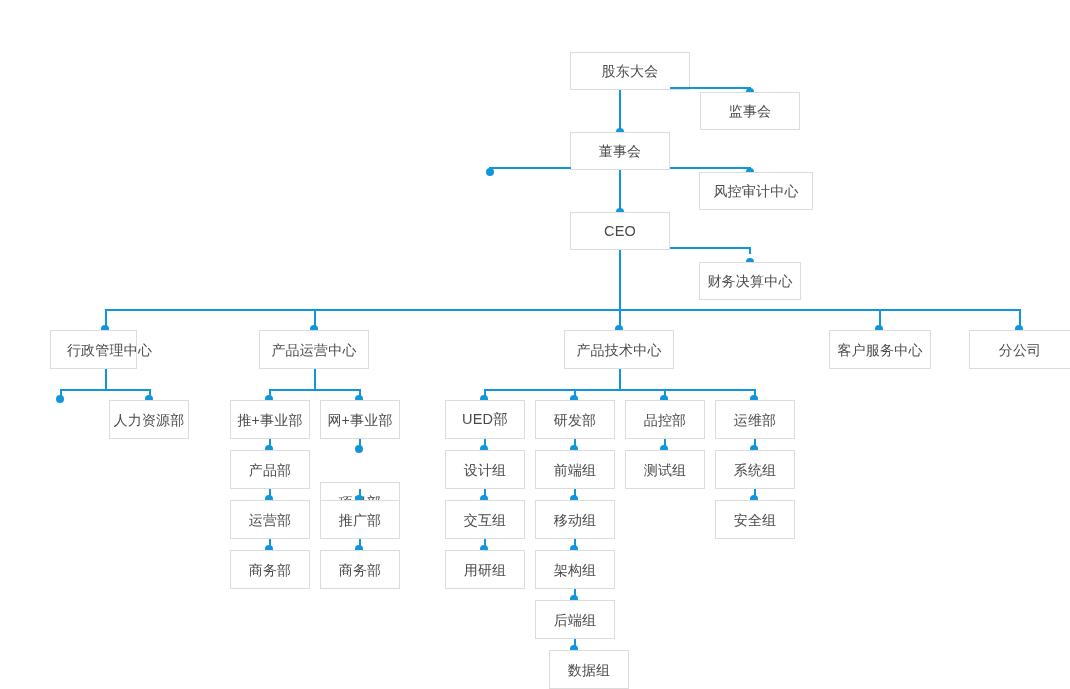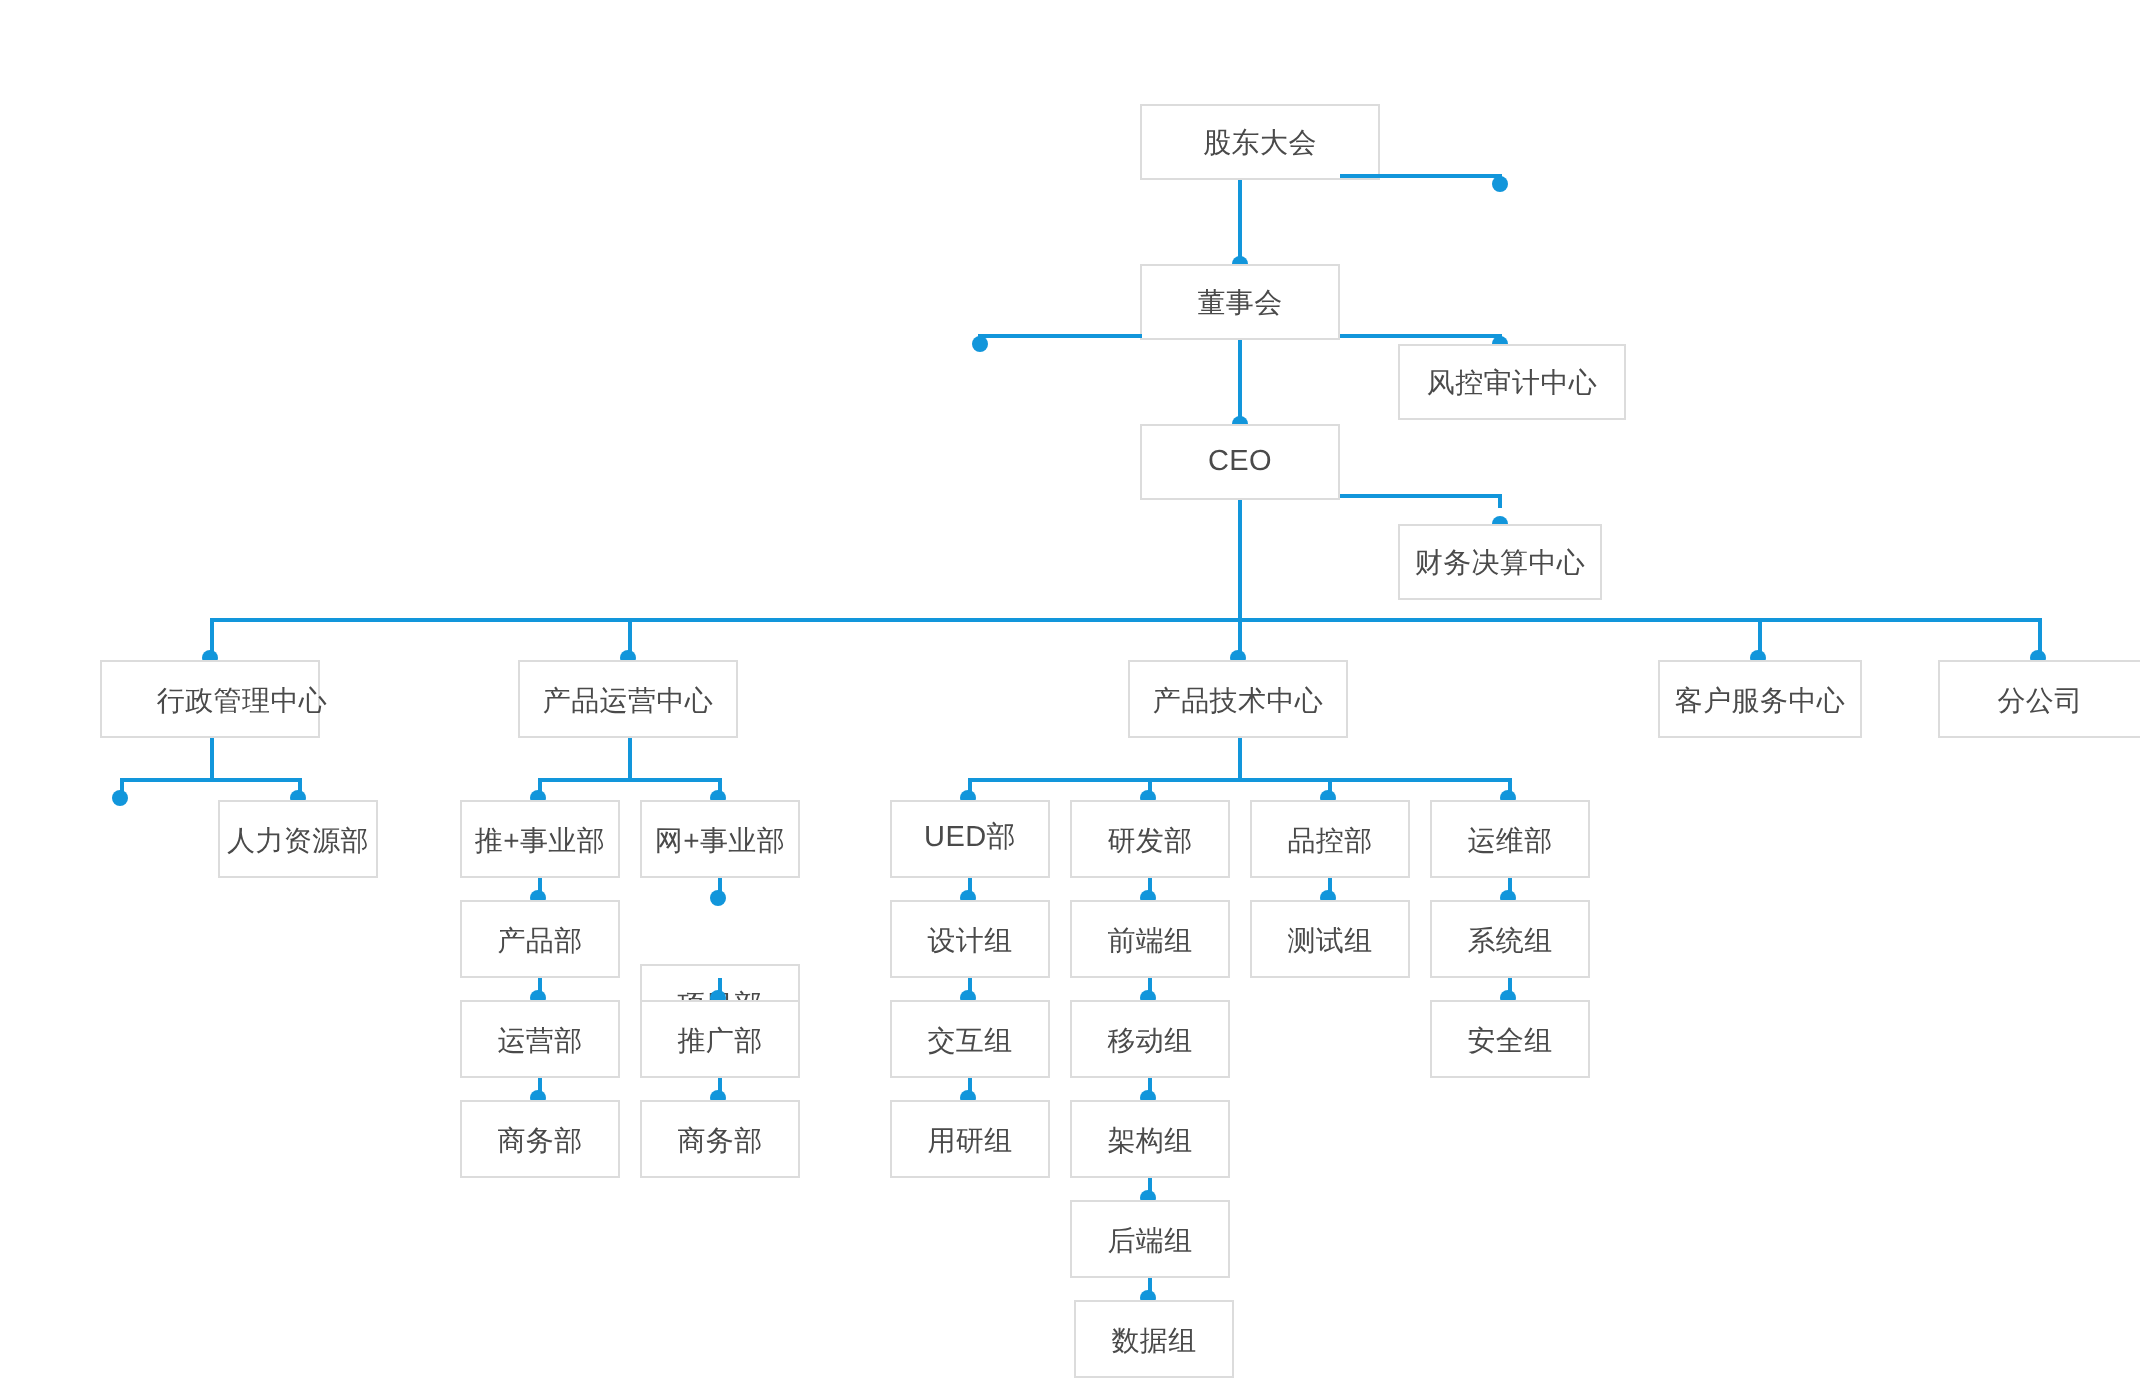--- a/index.html
+++ b/index.html
@@ -52,20 +52,21 @@
 </head>
 <body>
 
 <div id="chart-canvas">
 
   <div class="node" style="left:570px; top:52px; width:120px; height:38px;">股东大会</div>
 
   <div class="conn h" style="left:670px; top:87px; width:80px;"></div>
   <div class="conn v" style="left:749px; top:87px; height:7px;"></div>
   <div class="dot" style="left:746px; top:88px;"></div>
+  <div class="node" style="left:700px; top:92px; width:100px; height:38px;">监事会</div>
 
   <div class="conn v" style="left:619px; top:90px; height:42px;"></div>
   <div class="dot" style="left:616px; top:128px;"></div>
 
   <div class="node" style="left:570px; top:132px; width:100px; height:38px;">董事会</div>
 
   <div class="conn h" style="left:489px; top:167px; width:82px;"></div>
   <div class="conn v" style="left:489px; top:167px; height:7px;"></div>
   <div class="dot" style="left:486px; top:168px;"></div>
 
@@ -91,21 +92,21 @@
   <div class="dot" style="left:101px; top:325px;"></div>
   <div class="conn v" style="left:314px; top:309px; height:22px;"></div>
   <div class="dot" style="left:310px; top:325px;"></div>
   <div class="conn v" style="left:619px; top:309px; height:22px;"></div>
   <div class="dot" style="left:615px; top:325px;"></div>
   <div class="conn v" style="left:879px; top:309px; height:22px;"></div>
   <div class="dot" style="left:875px; top:325px;"></div>
   <div class="conn v" style="left:1019px; top:309px; height:22px;"></div>
   <div class="dot" style="left:1015px; top:325px;"></div>
 
-  <div class="node" style="left:50px; top:330px; width:110px; height:39px;padding-left:32px;">行政管理中心</div>
+  <div class="node" style="left:50px; top:330px; width:87px; height:39px;padding-left:32px;">行政管理中心</div>
   <div class="node" style="left:564px; top:330px; width:110px; height:39px;">产品技术中心</div>
   <div class="node" style="left:259px; top:330px; width:110px; height:39px;">产品运营中心</div>
   <div class="node" style="left:829px; top:330px; width:102px; height:39px;">客户服务中心</div>
   <div class="node" style="left:969px; top:330px; width:102px; height:39px;">分公司</div>
 
   <div class="conn v" style="left:105px; top:369px; height:21px;"></div>
   <div class="conn h" style="left:60px; top:389px; width:90px;"></div>
   <div class="conn v" style="left:60px; top:389px; height:10px;"></div>
   <div class="dot" style="left:56px; top:395px;"></div>
   <div class="conn v" style="left:149px; top:389px; height:10px;"></div>
@@ -172,21 +173,21 @@
   <div class="dot" style="left:570px; top:495px;"></div>
   <div class="node" style="left:535px; top:500px; width:80px; height:39px;">移动组</div>
   <div class="conn v" style="left:574px; top:539px; height:10px;"></div>
   <div class="dot" style="left:570px; top:545px;"></div>
   <div class="node" style="left:535px; top:550px; width:80px; height:39px;">架构组</div>
   <div class="conn v" style="left:574px; top:589px; height:10px;"></div>
   <div class="dot" style="left:570px; top:595px;"></div>
   <div class="node" style="left:535px; top:600px; width:80px; height:39px;">后端组</div>
   <div class="conn v" style="left:574px; top:639px; height:10px;"></div>
   <div class="dot" style="left:570px; top:645px;"></div>
-  <div class="node" style="left:537px; top:650px; width:80px; height:39px;text-align:center;">数据组</div>
+  <div class="node" style="left:549px; top:650px; width:80px; height:39px;text-align:center;">数据组</div>
 
   <div class="node" style="left:625px; top:400px; width:80px; height:39px;">品控部</div>
   <div class="conn v" style="left:664px; top:439px; height:10px;"></div>
   <div class="dot" style="left:660px; top:445px;"></div>
   <div class="node" style="left:625px; top:450px; width:80px; height:39px;">测试组</div>
 
   <div class="node" style="left:715px; top:400px; width:80px; height:39px;">运维部</div>
   <div class="conn v" style="left:754px; top:439px; height:10px;"></div>
   <div class="dot" style="left:750px; top:445px;"></div>
   <div class="node" style="left:715px; top:450px; width:80px; height:39px;">系统组</div>

